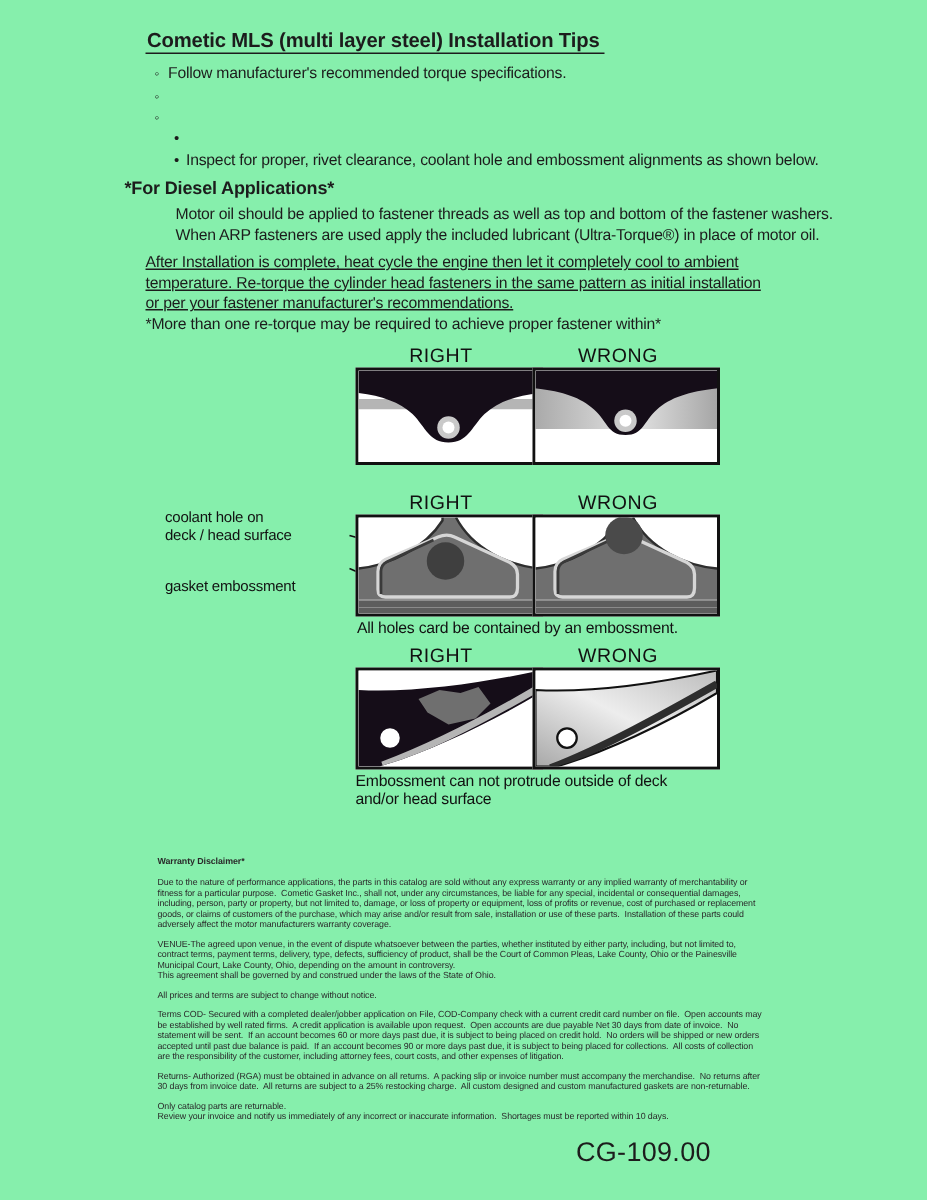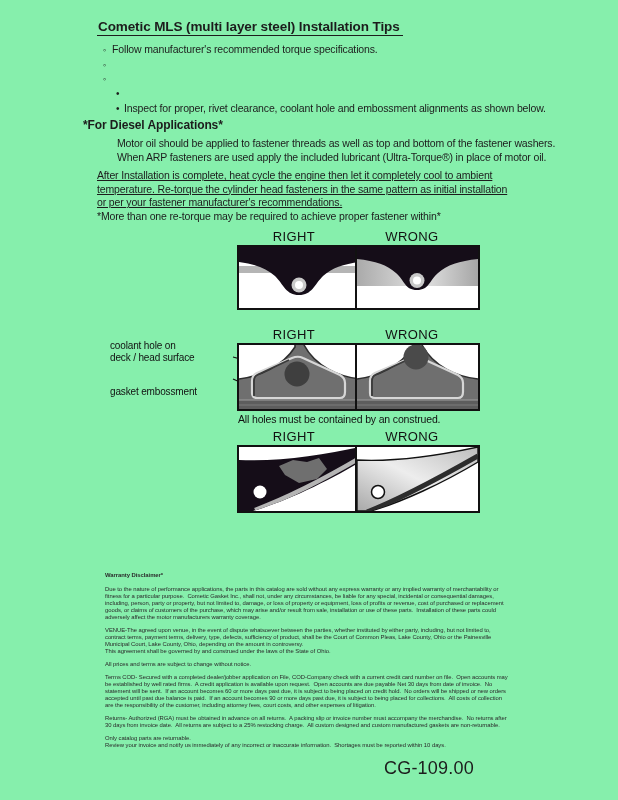--- a/index.html
+++ b/index.html
@@ -158,21 +158,21 @@
           <rect y="55" width="121" height="9" fill="#5d5d5d"></rect>
           <line x1="0" y1="55" x2="121" y2="55" stroke="#9f9f9f" stroke-width="1"></line>
           <line x1="0" y1="60" x2="121" y2="60" stroke="#8a8a8a" stroke-width="0.7"></line>
           <path d="M18,53 H101 Q106,53 106,47 V38 Q106,33 101,30 L64,13 Q59,10.5 53,13 L18,28 Q13,30.5 13,36 V48 Q13,53 18,53 Z" fill="none" stroke="#d6d6d6" stroke-width="2.2"></path>
           <path d="M15,51 V36 Q15,31.5 19,29.5 L50,15" fill="none" stroke="#3a3a3a" stroke-width="1.8"></path>
           <circle cx="59" cy="12" r="12.5" fill="#4a4a4a"></circle>
         </svg>
       </div>
     </div>
   </div>
-  <div class="caption c2">All holes must be contained by an construed.</div>
+  <div class="caption c2">All holes card be contained by an embossment.</div>
 
   <div class="dpair pair3">
     <div class="dcol">
       <div class="dlabel">RIGHT</div>
       <div class="dbox">
         <svg width="121" height="64" viewBox="0 0 121 64">
           <defs>
             <clipPath id="cpR3">
                 <path d="M0,64 V13 C38,15 84,8 121,0 V15 C86,36 45,55 14,64 Z"></path>
               </clipPath>
@@ -204,20 +204,22 @@
           <rect width="121" height="64" fill="#ffffff"></rect>
           <path d="M0,64 V13 C38,15 84,8 121,0 V15 C86,36 45,55 14,64 Z" fill="url(#gw3)" stroke="#111" stroke-width="1.4"></path>
           <g clip-path="url(#cpW3)">
             <path d="M121,9 C84,30 44,52 10,65" fill="none" stroke="#2d2d2d" stroke-width="5"></path>
           </g>
           <circle cx="21" cy="45" r="6.5" fill="#ffffff" stroke="#111" stroke-width="1.5"></circle>
         </svg>
       </div>
     </div>
   </div>
+  <div class="caption c3">Embossment can not protrude outside of deck
+and/or head surface</div>
 
   <div class="legal">
     <div class="lh">Warranty Disclaimer*</div>
     <div class="lp">Due to the nature of performance applications, the parts in this catalog are sold without any express warranty or any implied warranty of merchantability or
 fitness for a particular purpose.  Cometic Gasket Inc., shall not, under any circumstances, be liable for any special, incidental or consequential damages,
 including, person, party or property, but not limited to, damage, or loss of property or equipment, loss of profits or revenue, cost of purchased or replacement
 goods, or claims of customers of the purchase, which may arise and/or result from sale, installation or use of these parts.  Installation of these parts could
 adversely affect the motor manufacturers warranty coverage.</div>
     <div class="lp">VENUE-The agreed upon venue, in the event of dispute whatsoever between the parties, whether instituted by either party, including, but not limited to,
 contract terms, payment terms, delivery, type, defects, sufficiency of product, shall be the Court of Common Pleas, Lake County, Ohio or the Painesville

